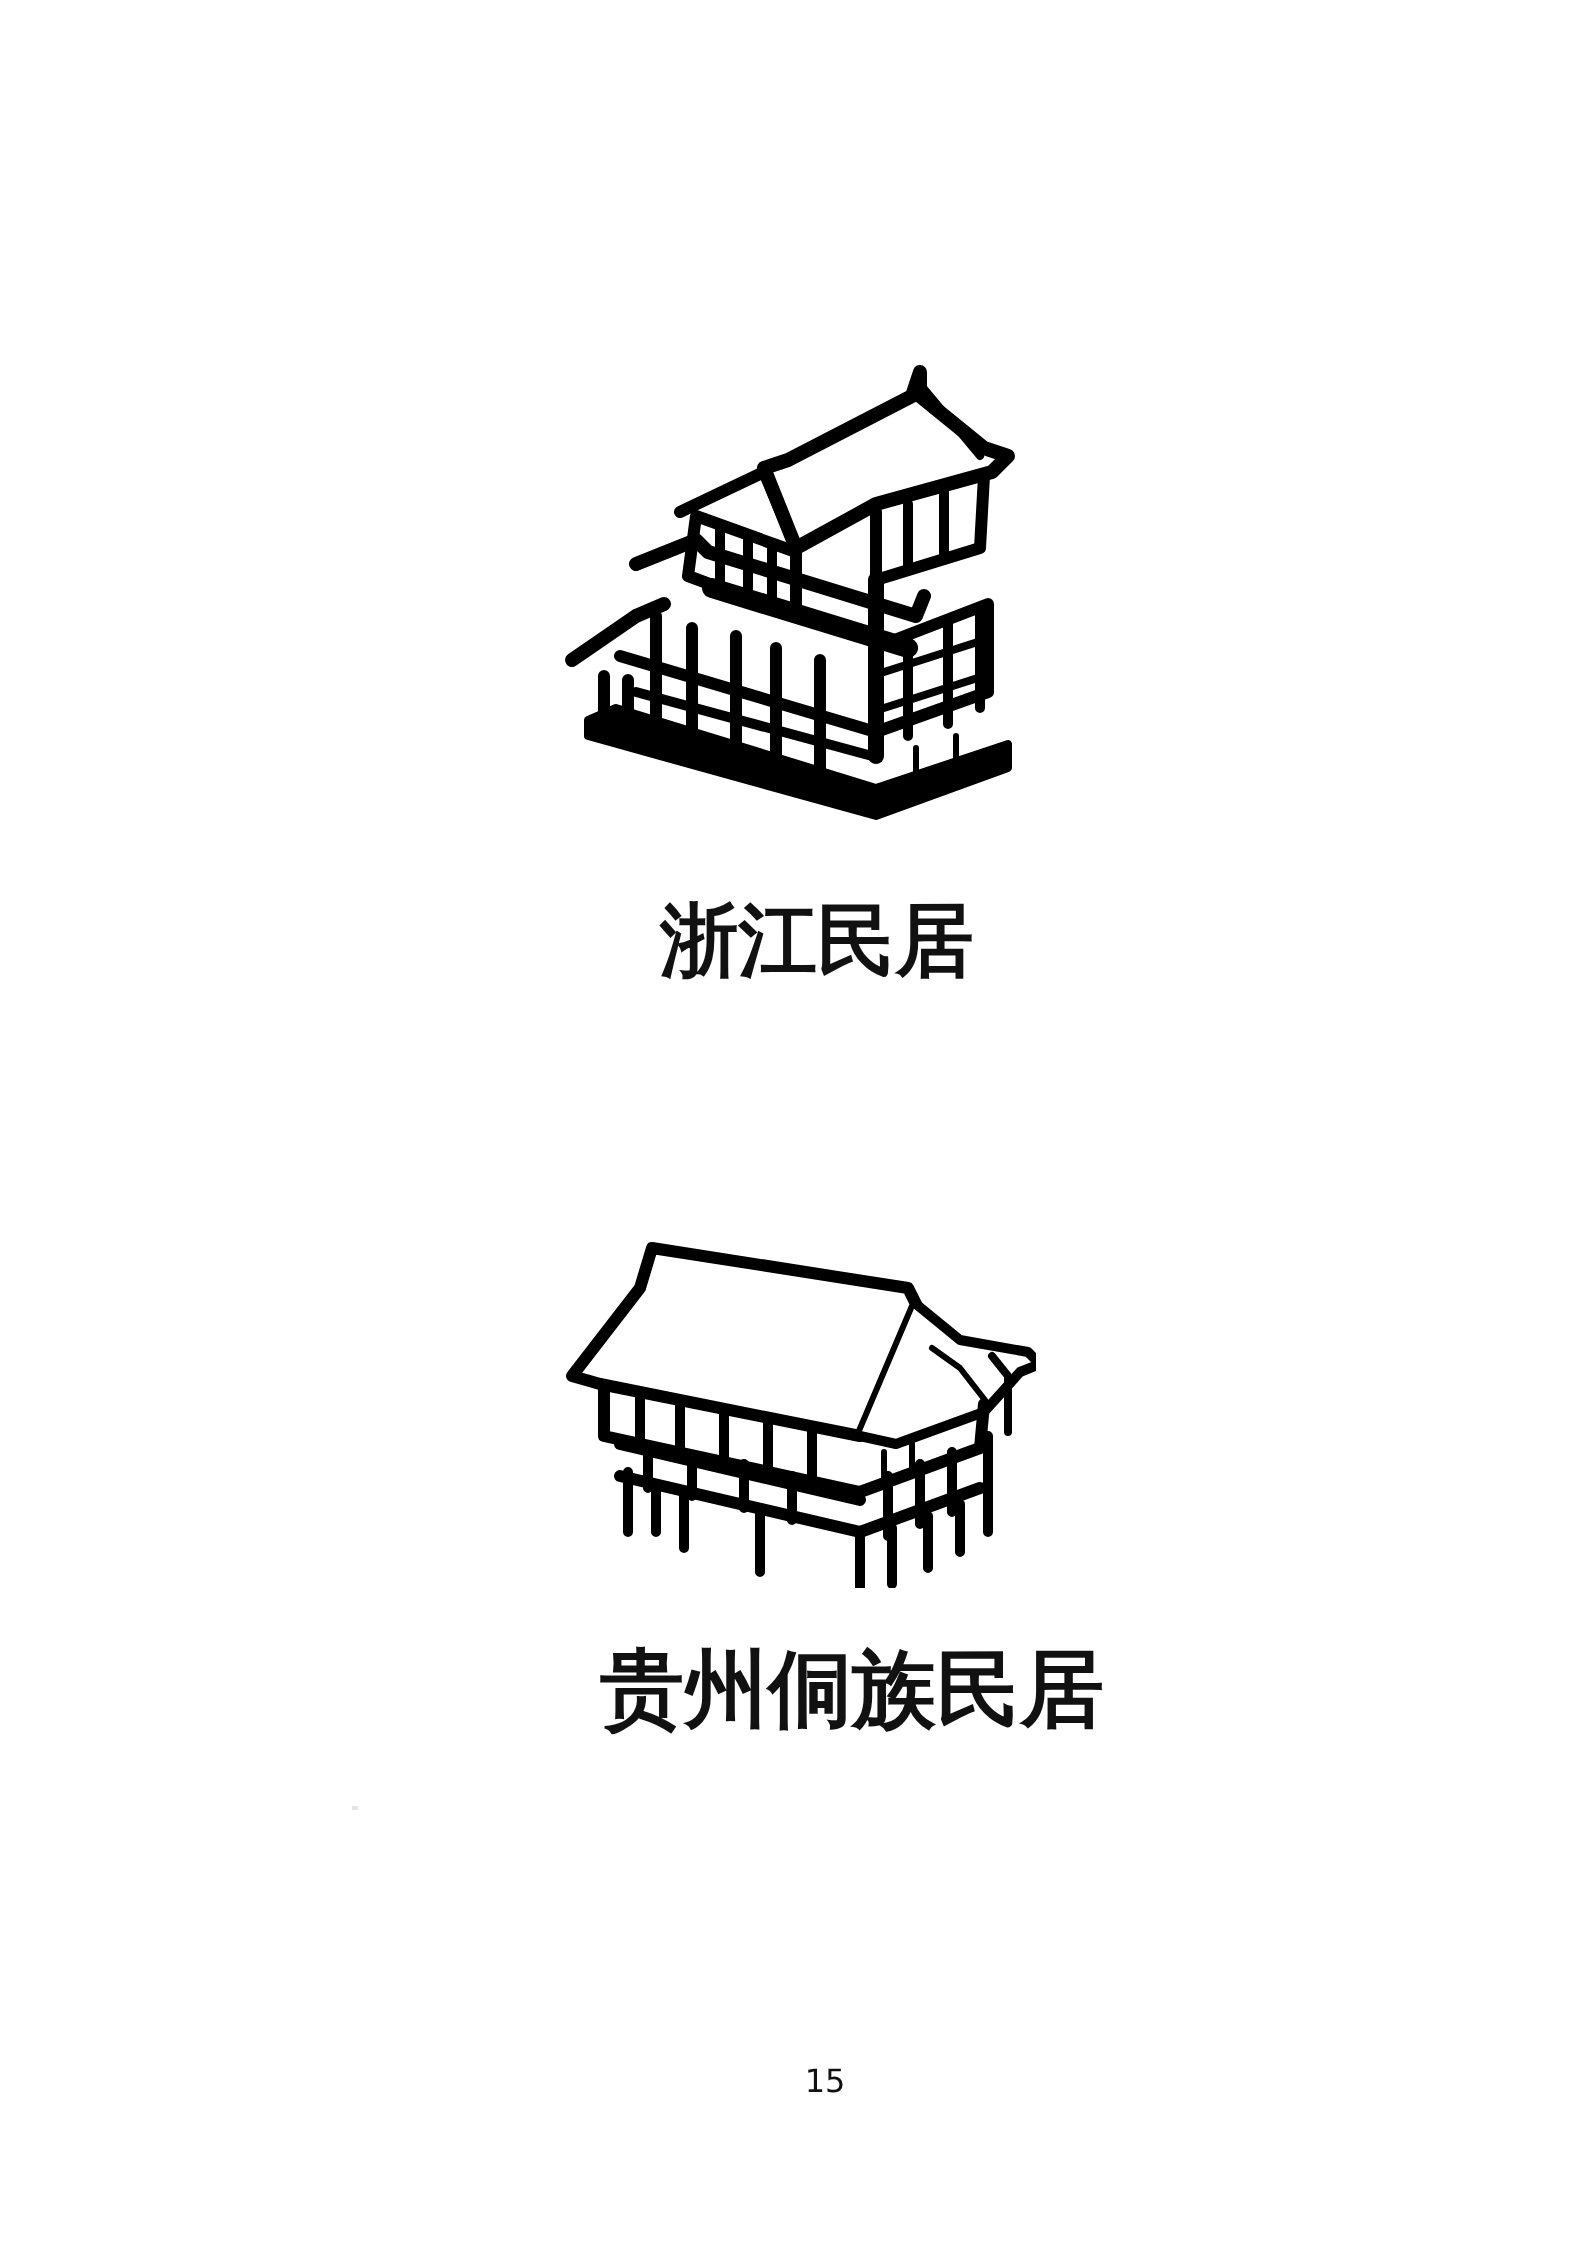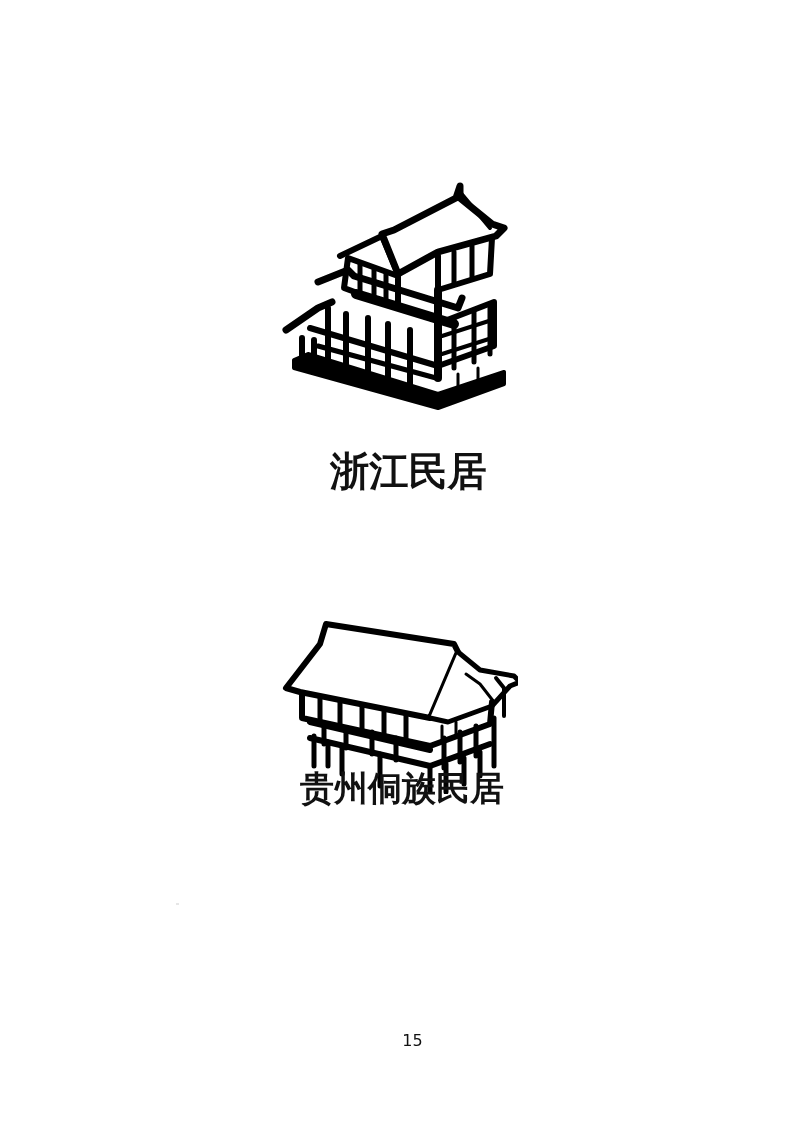--- a/index.html
+++ b/index.html
@@ -22,21 +22,21 @@
     .fig2 { left: 280px; top: 618px; width: 238px; height: 176px; }
     .caption {
       position: absolute;
       font-family: "DejaVu Serif", "Liberation Serif", serif;
       font-weight: bold;
       color: #111;
       white-space: nowrap;
       letter-spacing: 0px;
     }
     .cap1 { left: 330px; top: 446px; font-size: 40px; line-height: 50px; transform: scaleX(0.98); transform-origin: left; }
-    .cap2 { left: 300px; top: 767px; font-size: 34px; line-height: 42px; }
+    .cap2 { left: 300px; top: 824px; font-size: 42px; line-height: 42px; }
     .page-number {
       position: absolute;
       left: 0;
       width: 793px;
       top: 1031px;
       text-align: center;
       font-family: "DejaVu Sans", "Liberation Sans", sans-serif;
       font-size: 16px;
       color: #111;
       padding-left: 16px;

